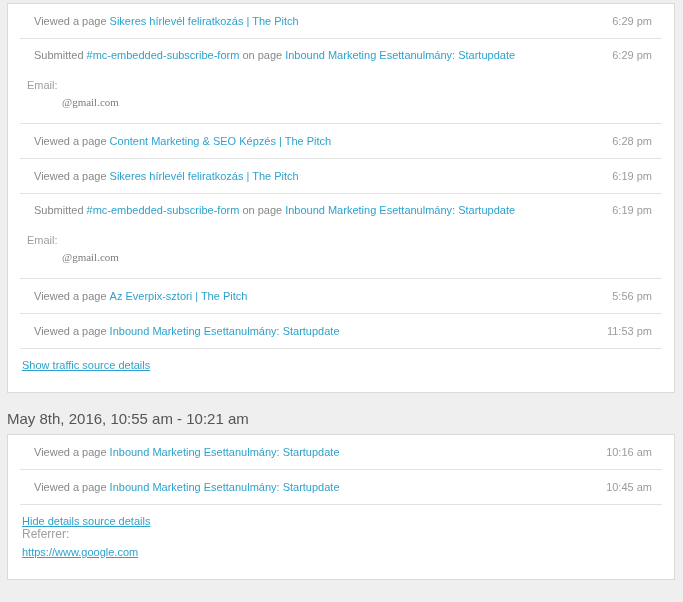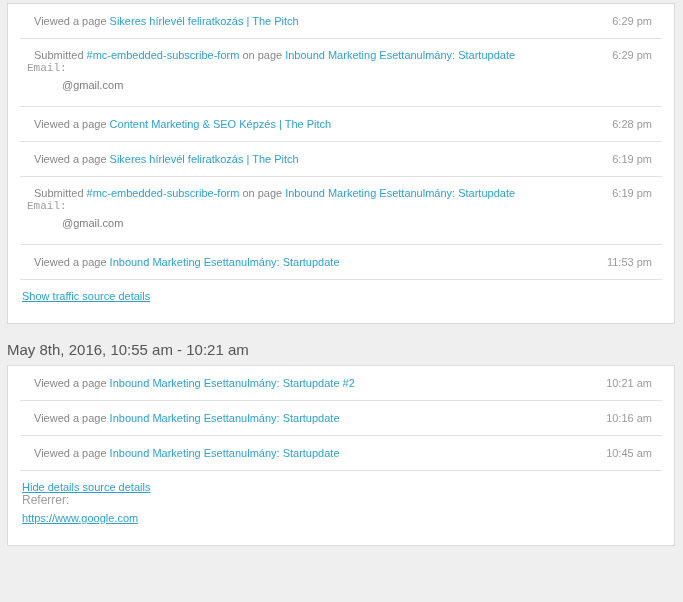--- a/index.html
+++ b/index.html
@@ -44,28 +44,28 @@
     text-decoration: none;
     cursor: pointer;
   }
   .time {
     color: #9b9b9b;
     white-space: nowrap;
   }
   .field-label {
     color: #9e9e9e;
     line-height: 13px;
-    margin-top: 0;
-    font-family: Liberation Mono, monospace;
+    margin-top: 17px;
   }
   .field-value {
     color: #7d7d7d;
     line-height: 13px;
     margin-top: 4px;
     padding-left: 35px;
+    font-family: Liberation Serif, serif;
   }
   .row.form-row { padding-bottom: 14px; }
   .row.footer-row { padding-left: 2px; padding-top: 10px; padding-bottom: 20px; }
   a.toggle-link, a.ref-link {
     color: #2ea2cc;
     text-decoration: underline;
     font-size: 11px;
     line-height: 13px;
     cursor: pointer;
     display: inline-block;
@@ -113,36 +113,36 @@
         <div class="row form-row">
           <div class="row-main">
             <span class="row-text"><span class="action">Submitted</span><a class="plink">#mc-embedded-subscribe-form</a><span class="connector">on page</span><a class="plink">Inbound Marketing Esettanulmány: Startupdate</a></span>
             <span class="time">6:19 pm</span>
           </div>
           <div class="field-label">Email:</div>
           <div class="field-value">@gmail.com</div>
         </div>
         <div class="row row2">
           <div class="row-main">
+            <span class="row-text"><span class="action">Viewed a page</span><a class="plink">Az Everpix-sztori | The Pitch</a></span>
+            <span class="time">5:56 pm</span>
+          </div>
+        </div>
+        <div class="row row2">
+          <div class="row-main">
             <span class="row-text"><span class="action">Viewed a page</span><a class="plink">Inbound Marketing Esettanulmány: Startupdate</a></span>
             <span class="time">11:53 pm</span>
           </div>
         </div>
         <div class="row footer-row"><a class="toggle-link">Show traffic source details</a></div>
       </div>
     </div>
     <div class="section">
       <div class="section-header">May 8th, 2016, 10:55 am - 10:21 am</div>
       <div class="card">
-        <div class="row row2">
-          <div class="row-main">
-            <span class="row-text"><span class="action">Viewed a page</span><a class="plink">Inbound Marketing Esettanulmány: Startupdate #2</a></span>
-            <span class="time">10:21 am</span>
-          </div>
-        </div>
         <div class="row row2">
           <div class="row-main">
             <span class="row-text"><span class="action">Viewed a page</span><a class="plink">Inbound Marketing Esettanulmány: Startupdate</a></span>
             <span class="time">10:16 am</span>
           </div>
         </div>
         <div class="row row2">
           <div class="row-main">
             <span class="row-text"><span class="action">Viewed a page</span><a class="plink">Inbound Marketing Esettanulmány: Startupdate</a></span>
             <span class="time">10:45 am</span>

